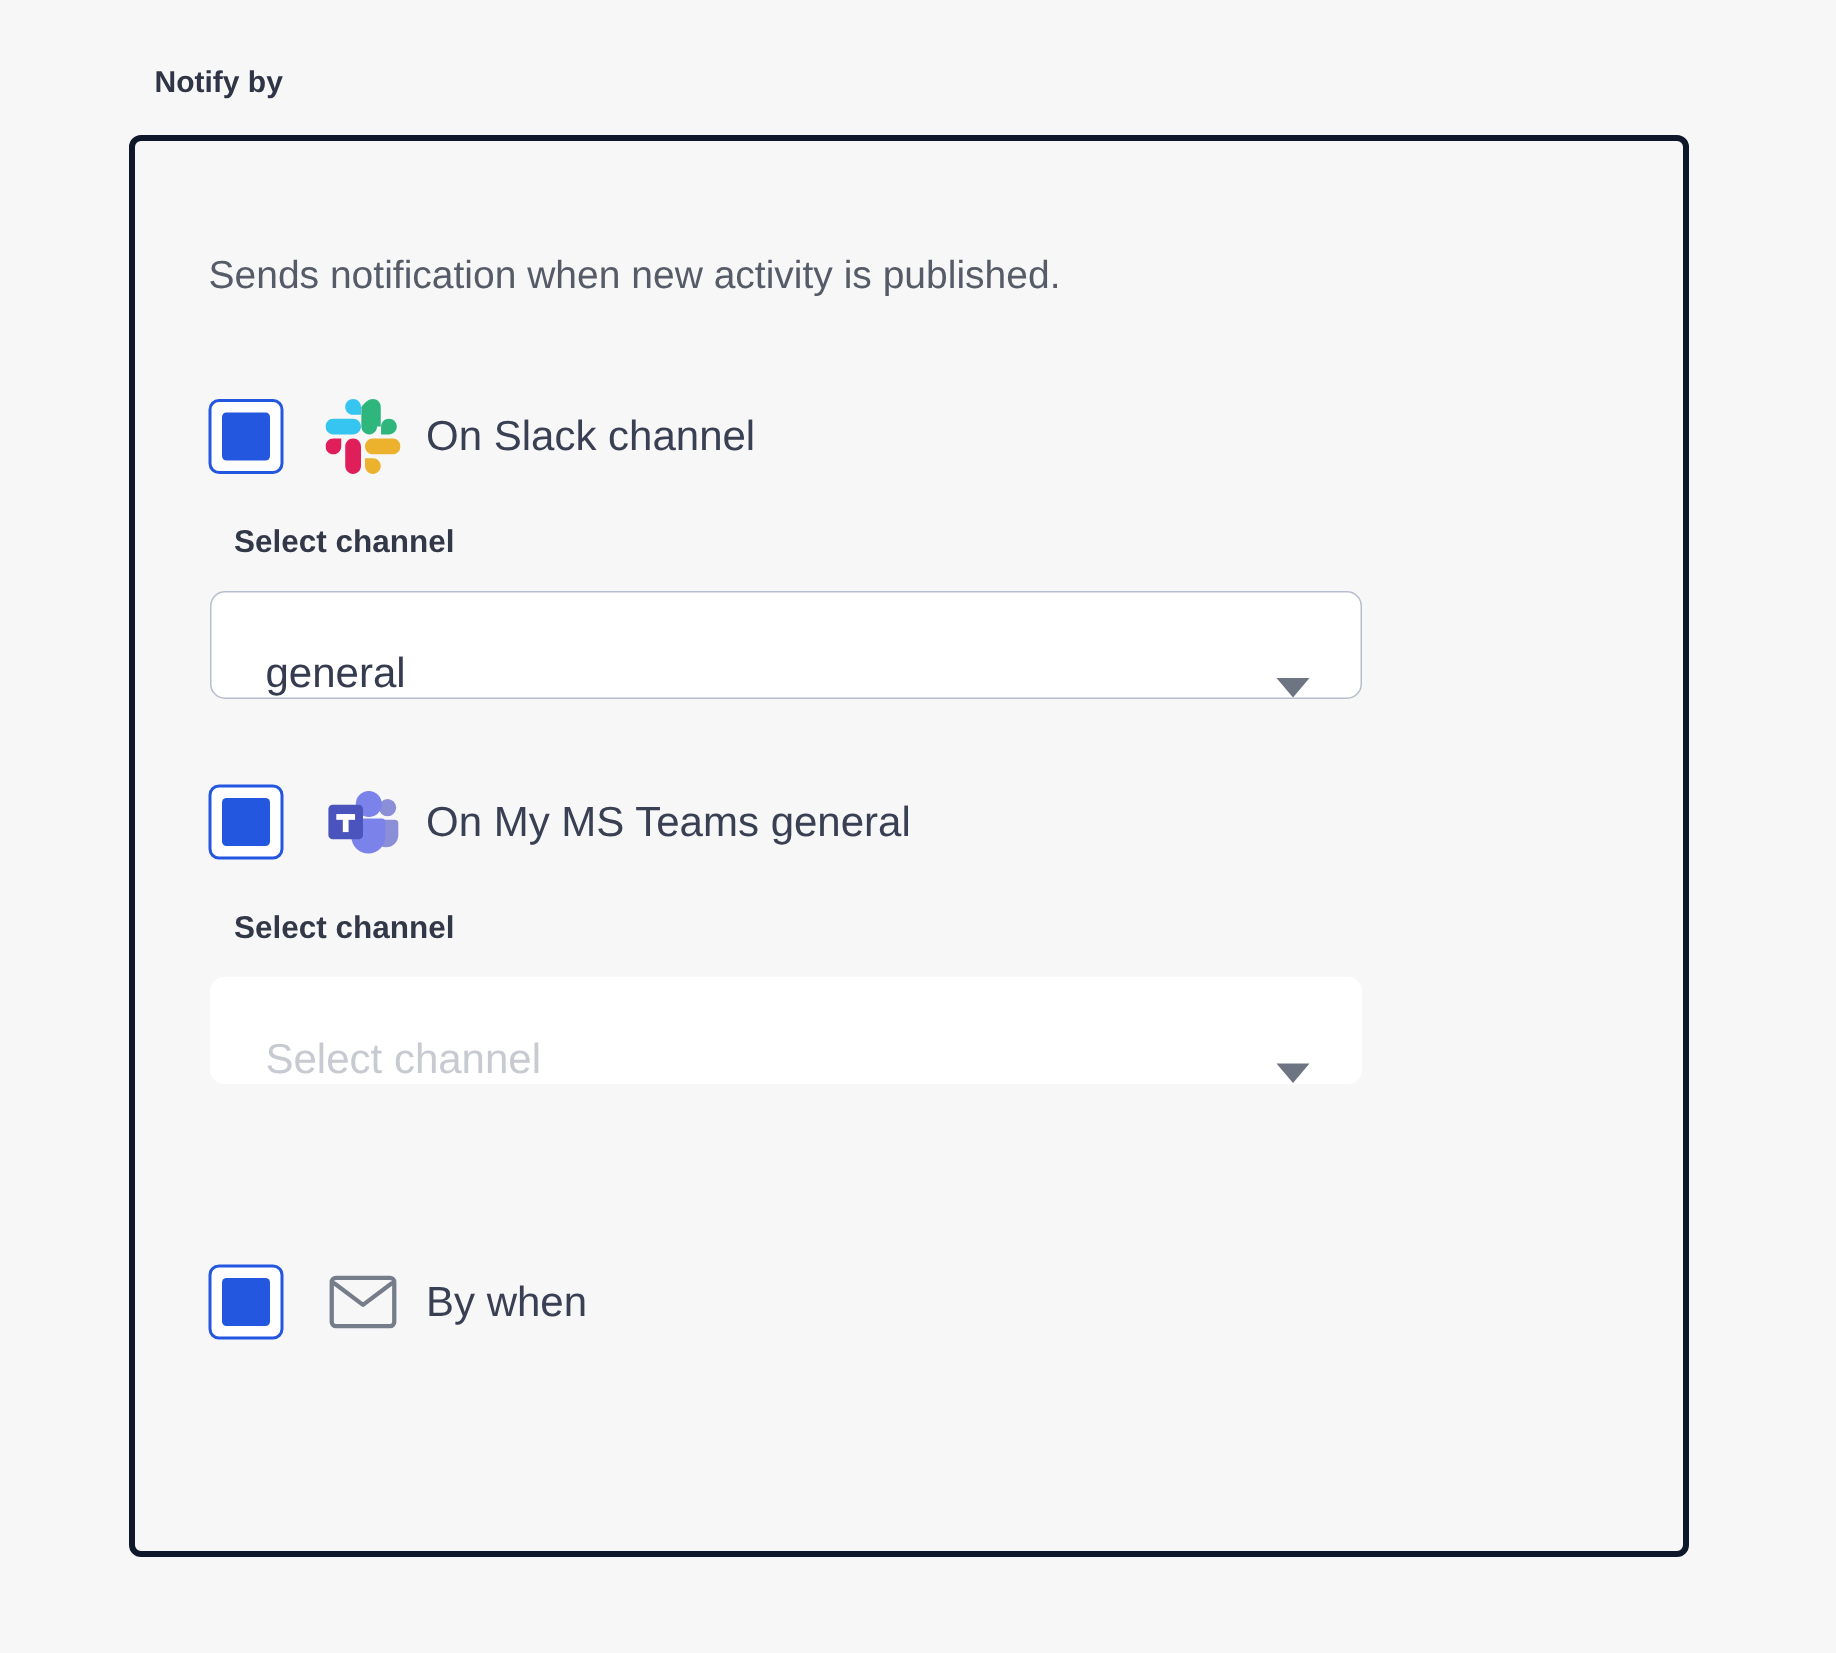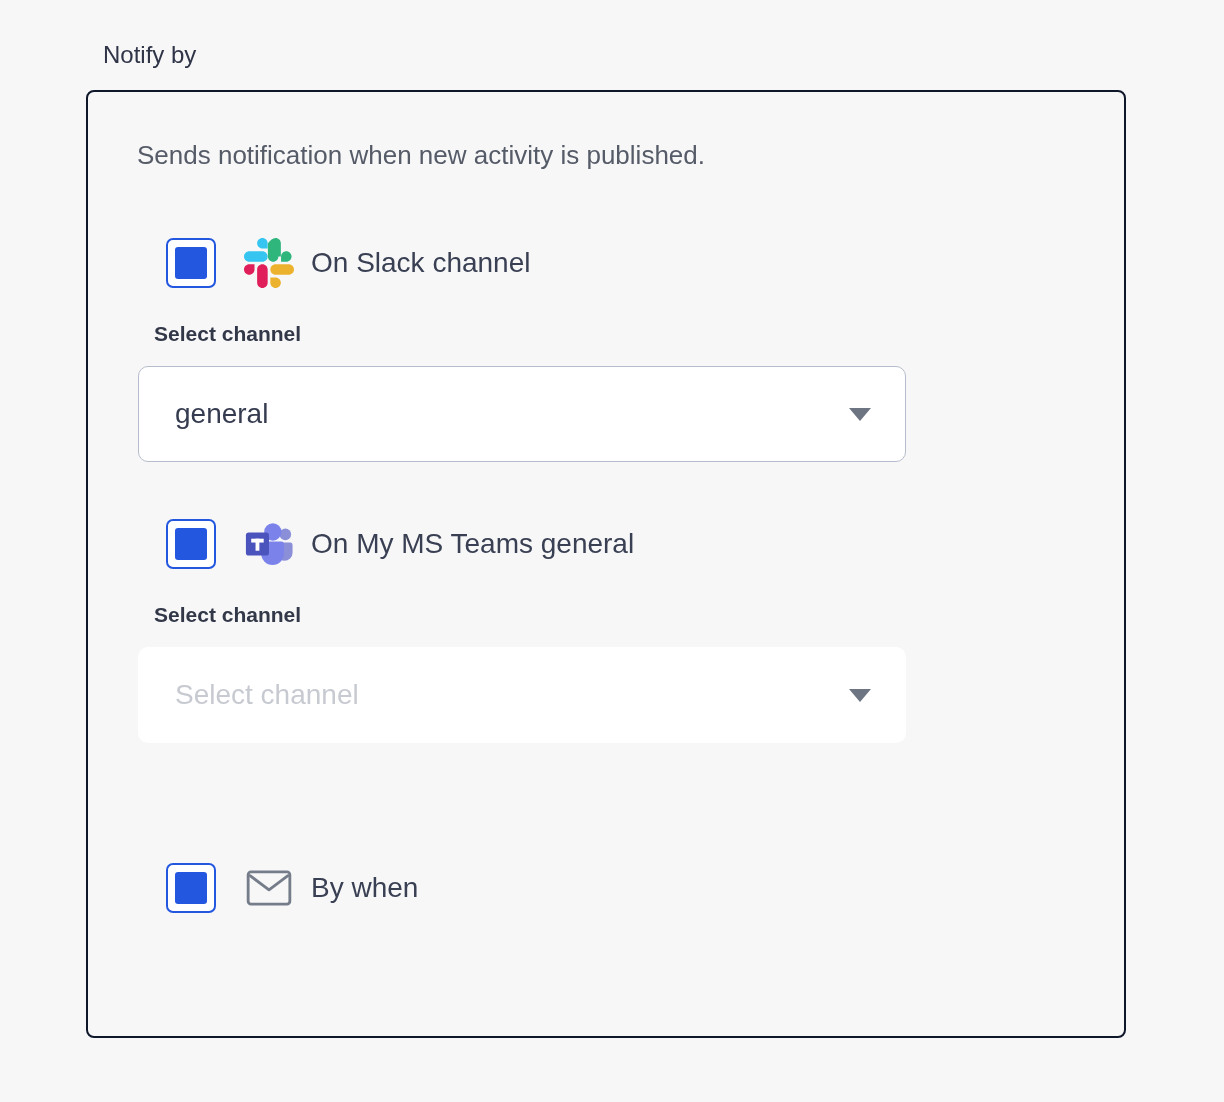--- a/index.html
+++ b/index.html
@@ -5,44 +5,43 @@
   * { margin: 0; padding: 0; box-sizing: border-box; }
   html, body {
     width: 1224px; height: 1102px;
     background: #f7f7f8;
     font-family: "Liberation Sans", sans-serif;
     color: #3a4053;
     overflow: hidden;
   }
   .page-title {
     margin: 40px 0 0 103px;
-    font-size: 24px;
-    font-weight: 400;
+    font-size: 20px;
+    font-weight: 700;
     color: #2f3447;
     line-height: 30px;
   }
   .card {
     margin: 20px 0 0 86px;
     width: 1040px;
     height: 948px;
-    border: 2px solid #0f172a;
+    border: 4px solid #0f172a;
     border-radius: 8px;
-    padding: 45px 0 0 49px;
+    padding: 71px 0 0 49px;
   }
   .desc {
     font-size: 26px;
     line-height: 36px;
     color: #565b68;
     margin-bottom: 64px;
   }
   .row {
     display: flex;
     align-items: center;
     height: 52px;
-    margin-left: 29px;
   }
   .checkbox {
     width: 50px; height: 50px;
     border: 2px solid #2457e0;
     border-radius: 7px;
     background: #ffffff;
     display: flex;
     align-items: center;
     justify-content: center;
     cursor: pointer;
@@ -75,27 +74,27 @@
   .sub { margin: 32px 0 0 17px; }
   .select-label {
     font-size: 21px;
     font-weight: 700;
     color: #323848;
     line-height: 26px;
     margin-bottom: 19px;
   }
   .select-box {
     width: 768px;
-    height: 96px;
+    height: 72px;
     margin-left: -16px;
     background: #ffffff;
     border-radius: 10px;
     border: 1px solid transparent;
     display: flex;
-    align-items: center;
+    align-items: flex-end;
     justify-content: space-between;
     padding: 0 34px 0 36px;
     cursor: pointer;
   }
   .select-box.bordered { border-color: #b7bdcc; }
   .select-box .value { font-size: 28px; color: #363c50; }
   .select-box .placeholder { font-size: 28px; color: #c7cad1; }
   .caret {
     width: 0; height: 0;
     border-left: 11px solid transparent;

